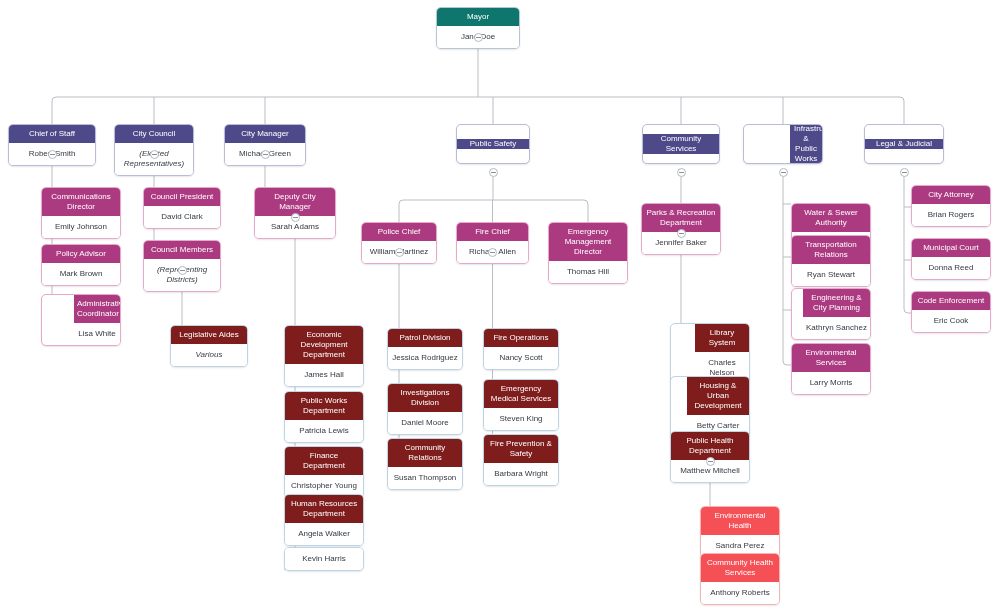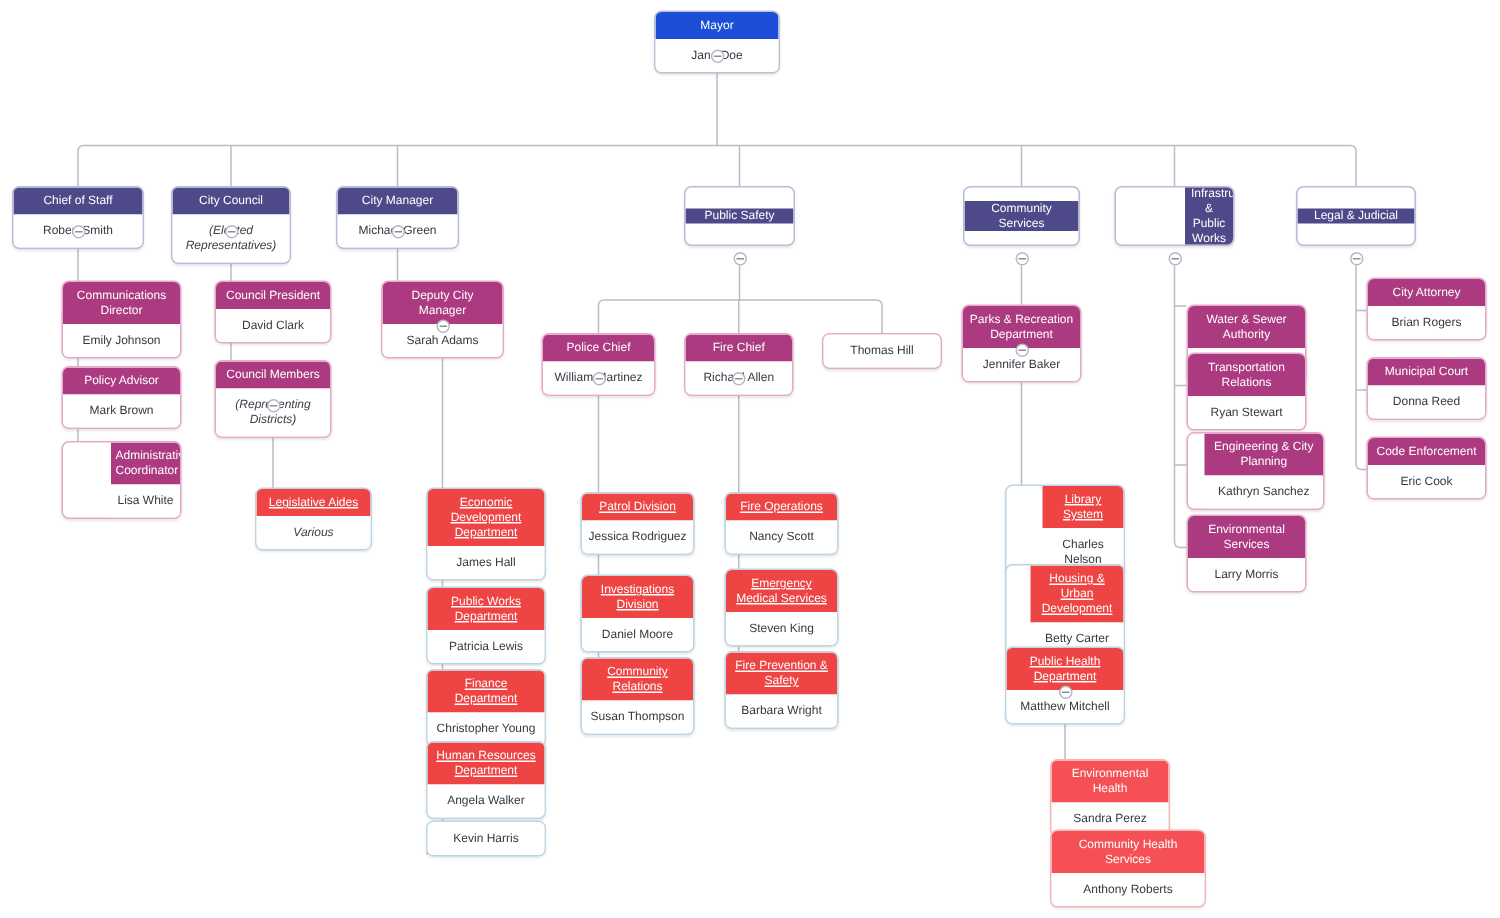--- a/index.html
+++ b/index.html
@@ -13,27 +13,27 @@
   .node .hd{box-sizing:border-box;width:100%;text-align:center;color:#ffffff;
             font-size:8px;line-height:10px;padding:4px 3px;font-weight:400;}
   .node .nm{box-sizing:border-box;width:100%;text-align:center;color:#333a42;
             font-size:8px;line-height:10px;padding:6px 3px;background:#fff;}
   .node .nm.it{font-style:italic;color:#3a4049;}
   .node.plain{display:flex;align-items:center;justify-content:center;}
   .node.plain .hd{padding:0 4px;}
 
   
   .t-root{border-color:#b8c4d4;}
-  .t-root .hd{background:#1d4ed8;}
+  .t-root .hd{background:#0f766e;}
   .t-div{border-color:#b9bcd8;}
   .t-div .hd{background:#4e4a8a;}
   .t-mag{border-color:#e7a9cb;}
   .t-mag .hd{background:#ab3a80;}
   .t-blue{border-color:#bcd4e3;}
-  .t-blue .hd{background:#ef4444;text-decoration:underline;}
+  .t-blue .hd{background:#7f1d1d;}
   .t-red{border-color:#f6b3b3;}
   .t-red .hd{background:#f45055;}
 
   .toggle{position:absolute;width:9px;height:9px;border-radius:50%;
           background:#fff;border:1px solid #b4b9c2;box-sizing:border-box;}
   .toggle::after{content:"";position:absolute;left:1px;top:3px;width:5px;height:1px;background:#8b9099;}
 </style>
 </head>
 <body>
 
@@ -179,20 +179,21 @@
       </div>
       <div class="node t-mag" style="left: 361px; top: 222px; width: 76px;">
         <div class="hd">Police Chief</div>
         <div class="nm">William Martinez</div>
       </div>
       <div class="node t-mag" style="left: 456px; top: 222px; width: 73px;">
         <div class="hd">Fire Chief</div>
         <div class="nm">Richard Allen</div>
       </div>
       <div class="node t-mag" style="left: 548px; top: 222px; width: 80px;">
+        <div class="hd">Emergency Management Director</div>
         <div class="nm">Thomas Hill</div>
       </div>
       <div class="node t-blue" style="left: 387px; top: 328px; width: 76px;">
         <div class="hd">Patrol Division</div>
         <div class="nm">Jessica Rodriguez</div>
       </div>
       <div class="node t-blue" style="left: 387px; top: 383px; width: 76px;">
         <div class="hd">Investigations Division</div>
         <div class="nm">Daniel Moore</div>
       </div>
@@ -225,33 +226,33 @@
         <div class="nm">Betty Carter</div>
       </div>
       <div class="node t-blue" style="left: 670px; top: 431px; width: 80px;">
         <div class="hd">Public Health Department</div>
         <div class="nm">Matthew Mitchell</div>
       </div>
       <div class="node t-red" style="left: 700px; top: 506px; width: 80px;">
         <div class="hd">Environmental Health</div>
         <div class="nm">Sandra Perez</div>
       </div>
-      <div class="node t-red" style="left: 700px; top: 553px; width: 104px;">
+      <div class="node t-red" style="left: 700px; top: 553px; width: 80px;">
         <div class="hd">Community Health Services</div>
         <div class="nm">Anthony Roberts</div>
       </div>
       <div class="node t-mag" style="left: 791px; top: 182px; width: 80px; margin-top: 21px;">
         <div class="hd">Water &amp; Sewer Authority</div>
         <div class="nm">Deborah Collins</div>
       </div>
       <div class="node t-mag" style="left: 791px; top: 235px; width: 80px;">
         <div class="hd">Transportation Relations</div>
         <div class="nm">Ryan Stewart</div>
       </div>
-      <div class="node t-mag" style="left: 791px; top: 288px; width: 92px; padding-left: 11px;">
+      <div class="node t-mag" style="left: 791px; top: 288px; width: 80px; padding-left: 11px;">
         <div class="hd">Engineering &amp; City Planning</div>
         <div class="nm">Kathryn Sanchez</div>
       </div>
       <div class="node t-mag" style="left: 791px; top: 343px; width: 80px;">
         <div class="hd">Environmental Services</div>
         <div class="nm">Larry Morris</div>
       </div>
       <div class="node t-mag" style="left: 911px; top: 185px; width: 80px;">
         <div class="hd">City Attorney</div>
         <div class="nm">Brian Rogers</div>

